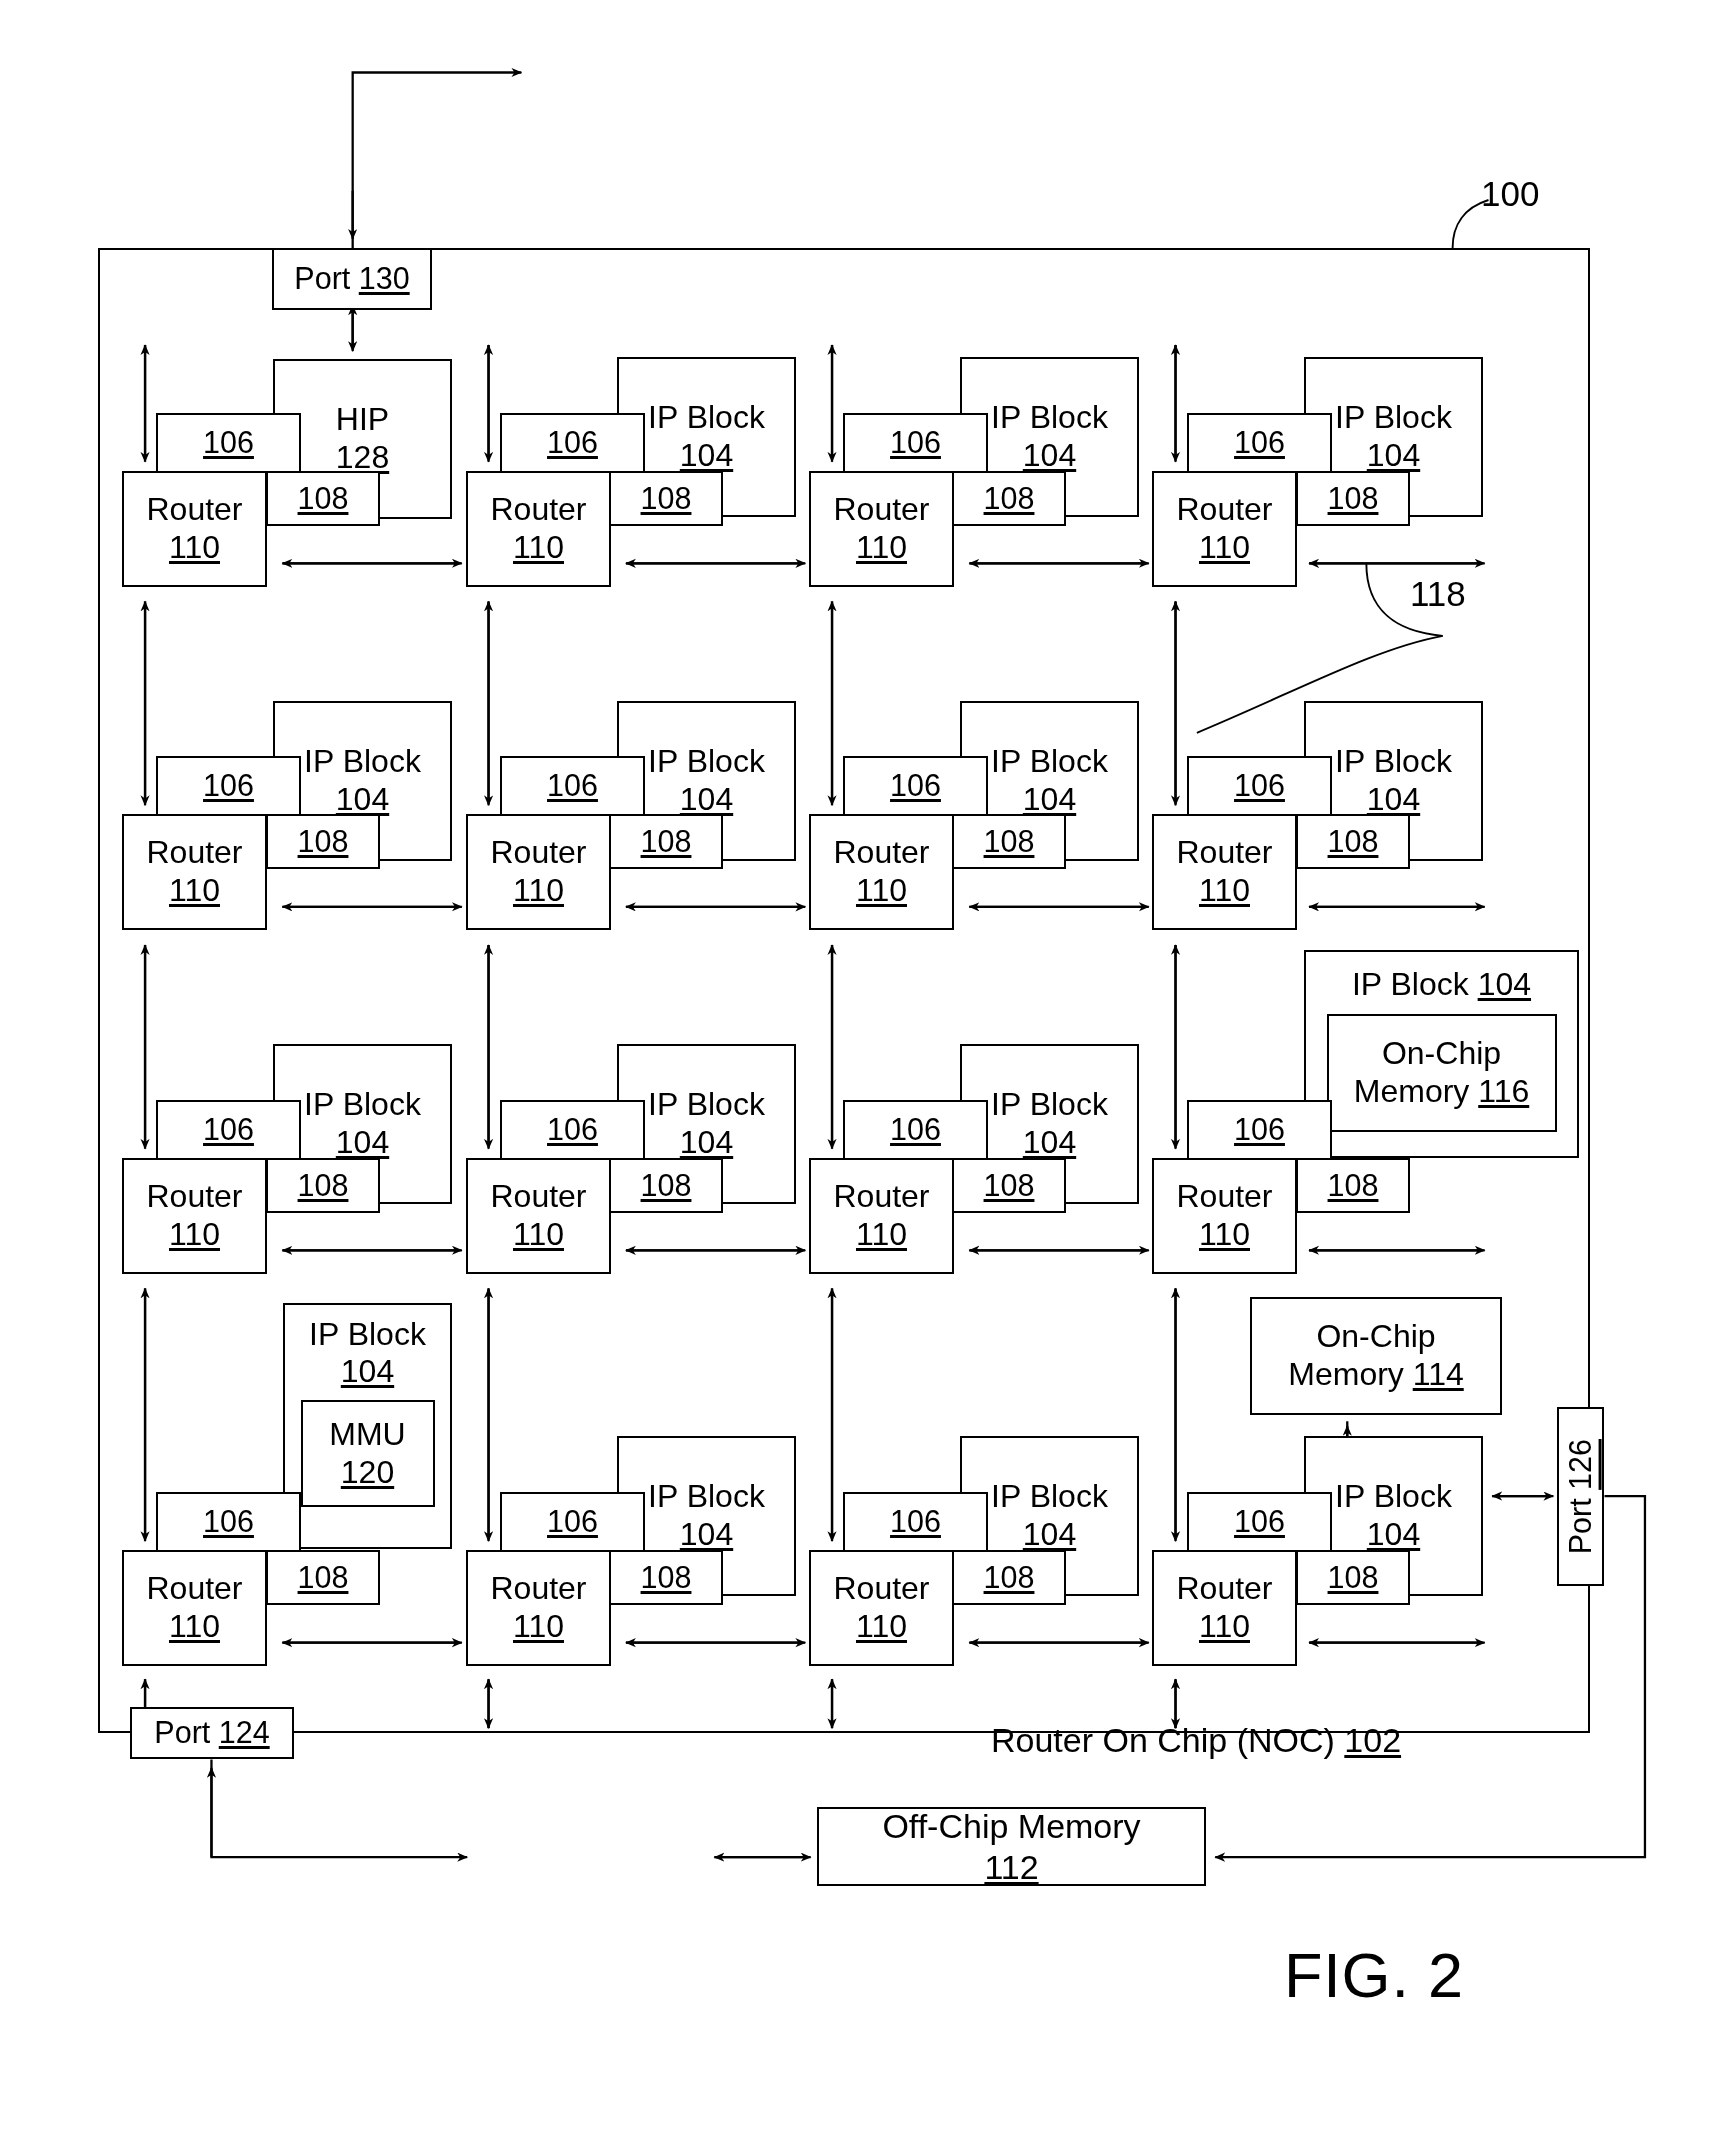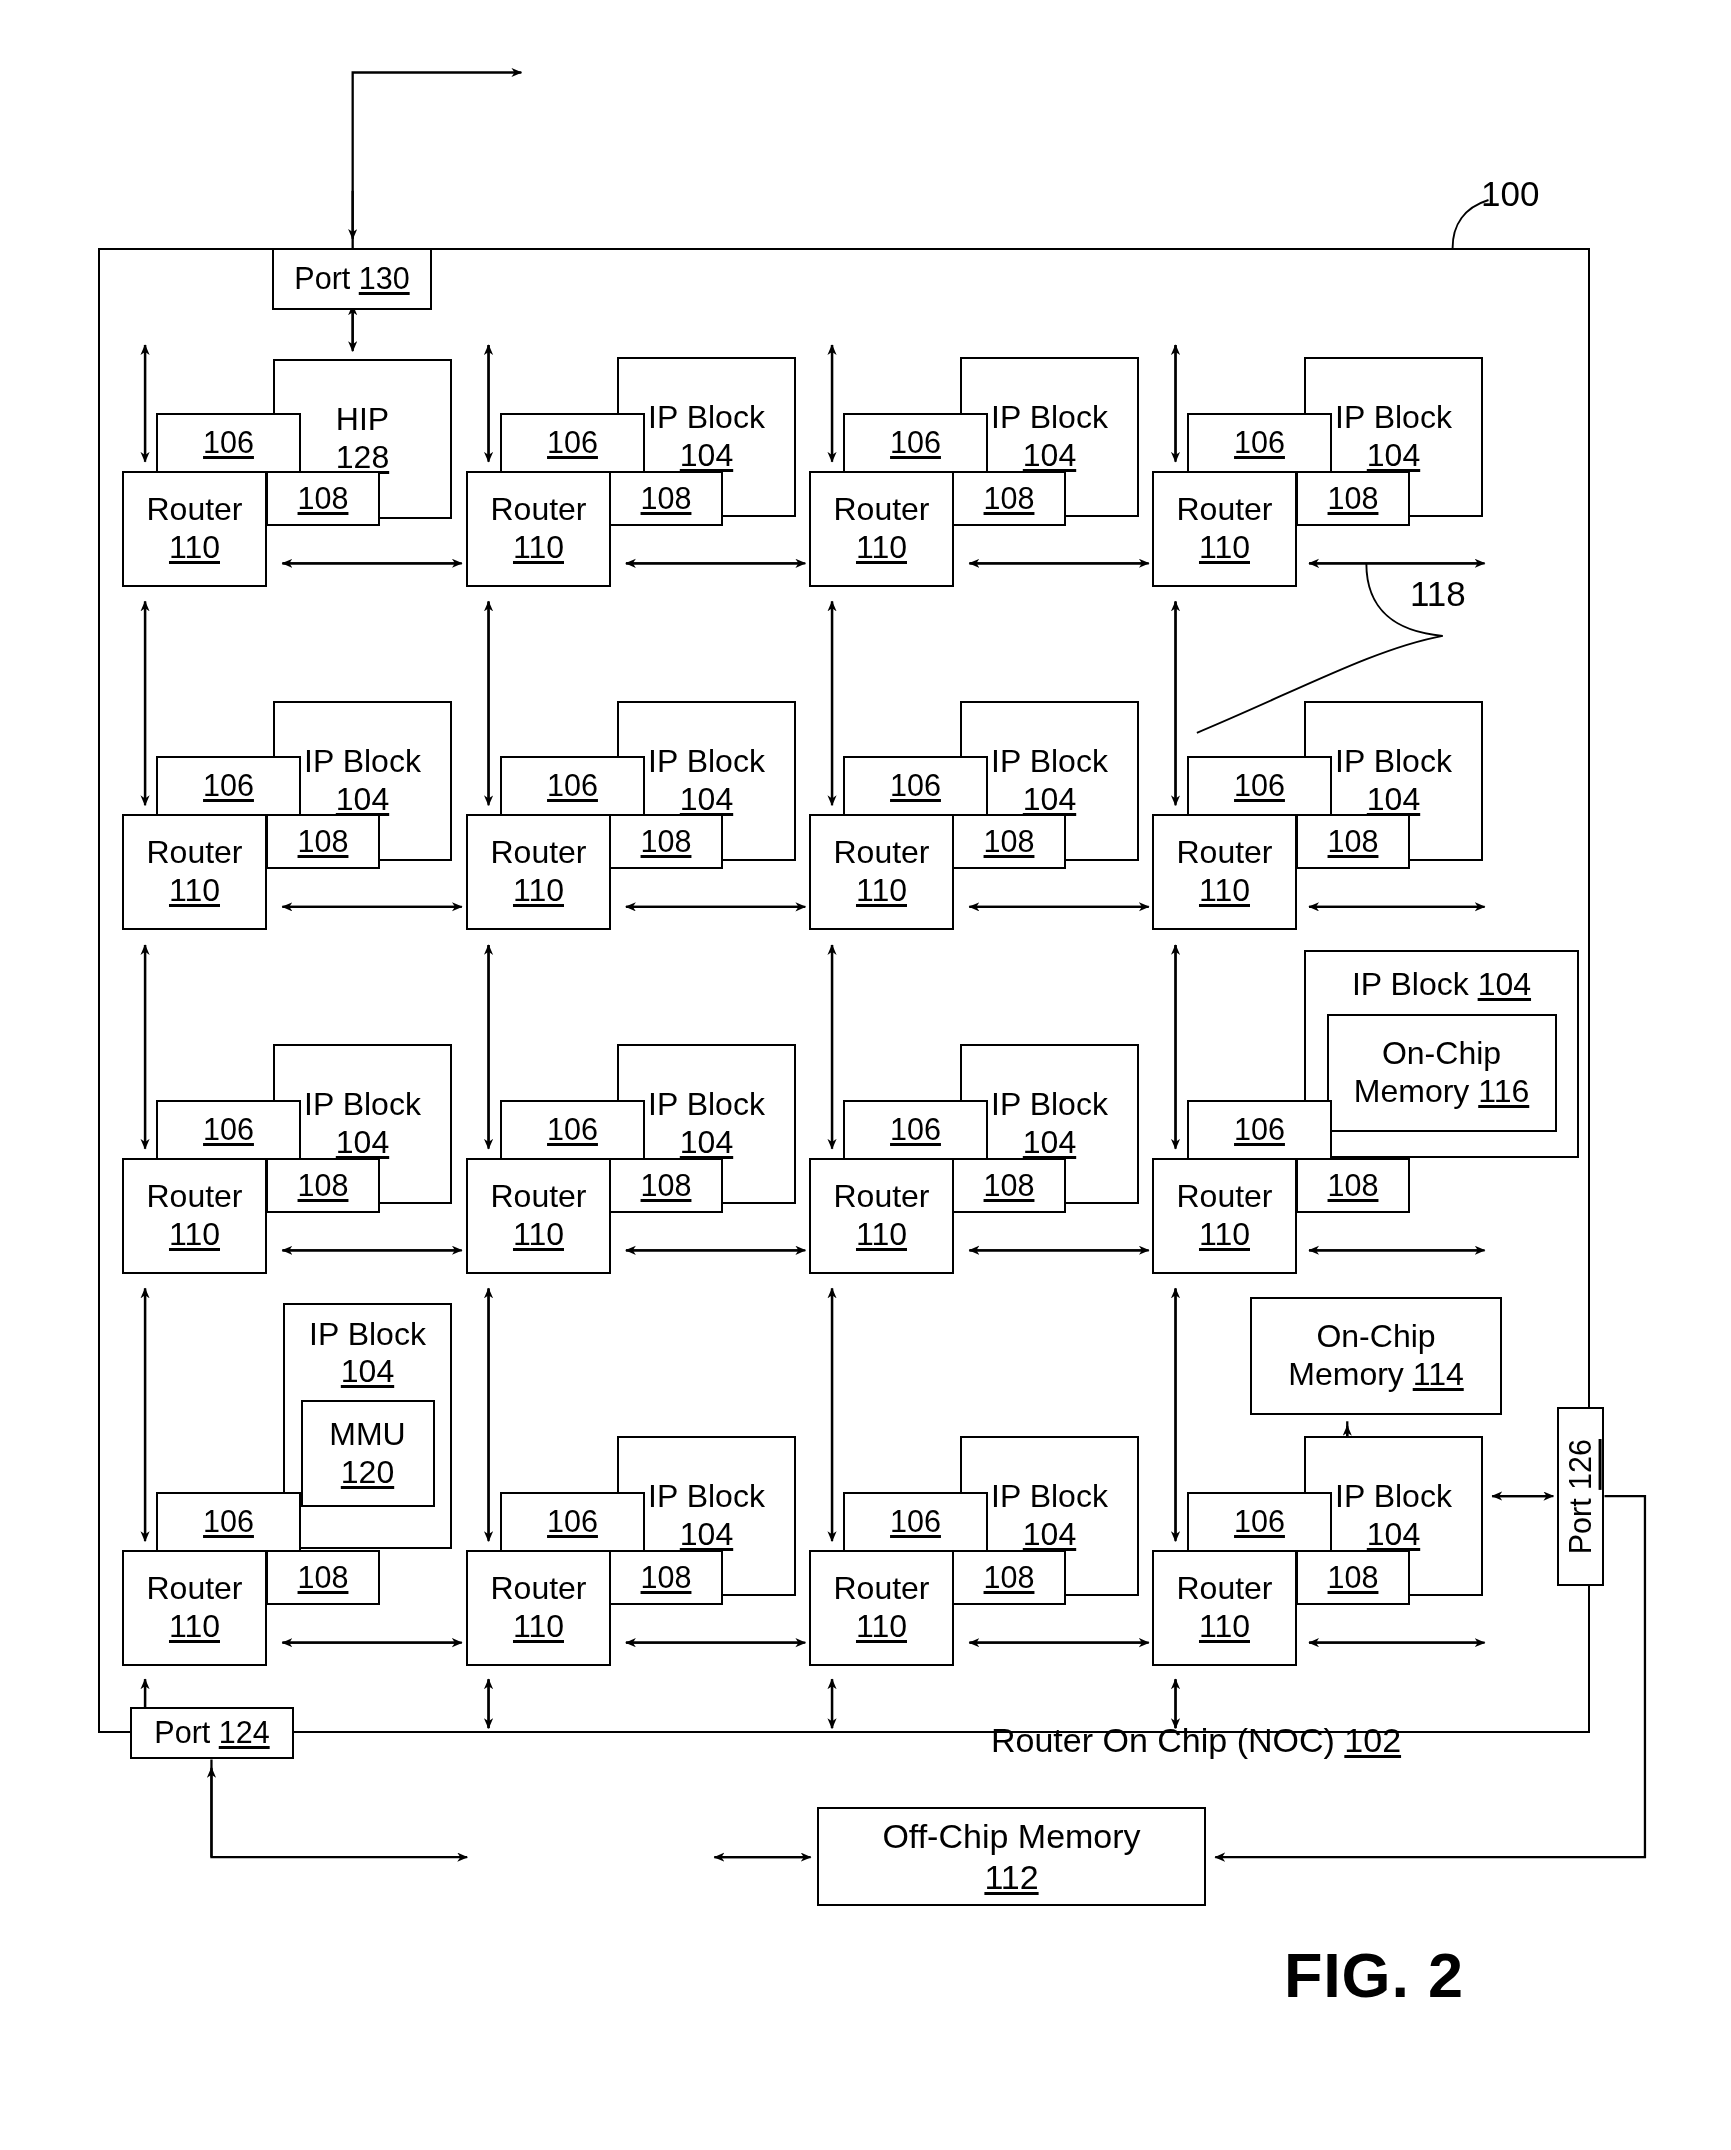--- a/index.html
+++ b/index.html
@@ -42,21 +42,21 @@
     border:2.3px solid #000;
     box-sizing:border-box;
     background:#fff;
     z-index:1;
   }
   
   #links{position:absolute;left:0;top:0;width:1732px;height:2151px;z-index:3;}
 
   .fig{
     position:absolute;
-    font-weight:bold;
+    font-weight:normal;
     font-size:63px;
     letter-spacing:0.8px;
   }
   .rot{
     writing-mode:vertical-rl;
     transform:rotate(180deg);
   }
 </style>
 </head>
 <body>
@@ -86,21 +86,21 @@
     </div>
   </div>
 
   <div class="box" id="port126" style="left:1557px;top:1407px;width:47px;height:179px;font-size:30.5px;">
     <div class="rot">
       <span>Port</span> <span class="u">126</span>
     </div>
   </div>
 
 
-  <div class="box" id="offchip112" style="left:817px;top:1807px;width:389px;height:99px;font-size:34px;">
+  <div class="box" id="offchip112" style="left:817px;top:1807px;width:389px;height:79px;font-size:34px;">
     <div>Off-Chip  Memory</div>
     <div class="u">112</div>
   </div>
 
   <div class="box" id="onchip114" style="left:1250px;top:1297px;width:252px;height:118px;font-size:32px;">
     <div>
       <div>On-Chip</div>
       <div>Memory <span class="u">114</span></div>
     </div>
   </div>

